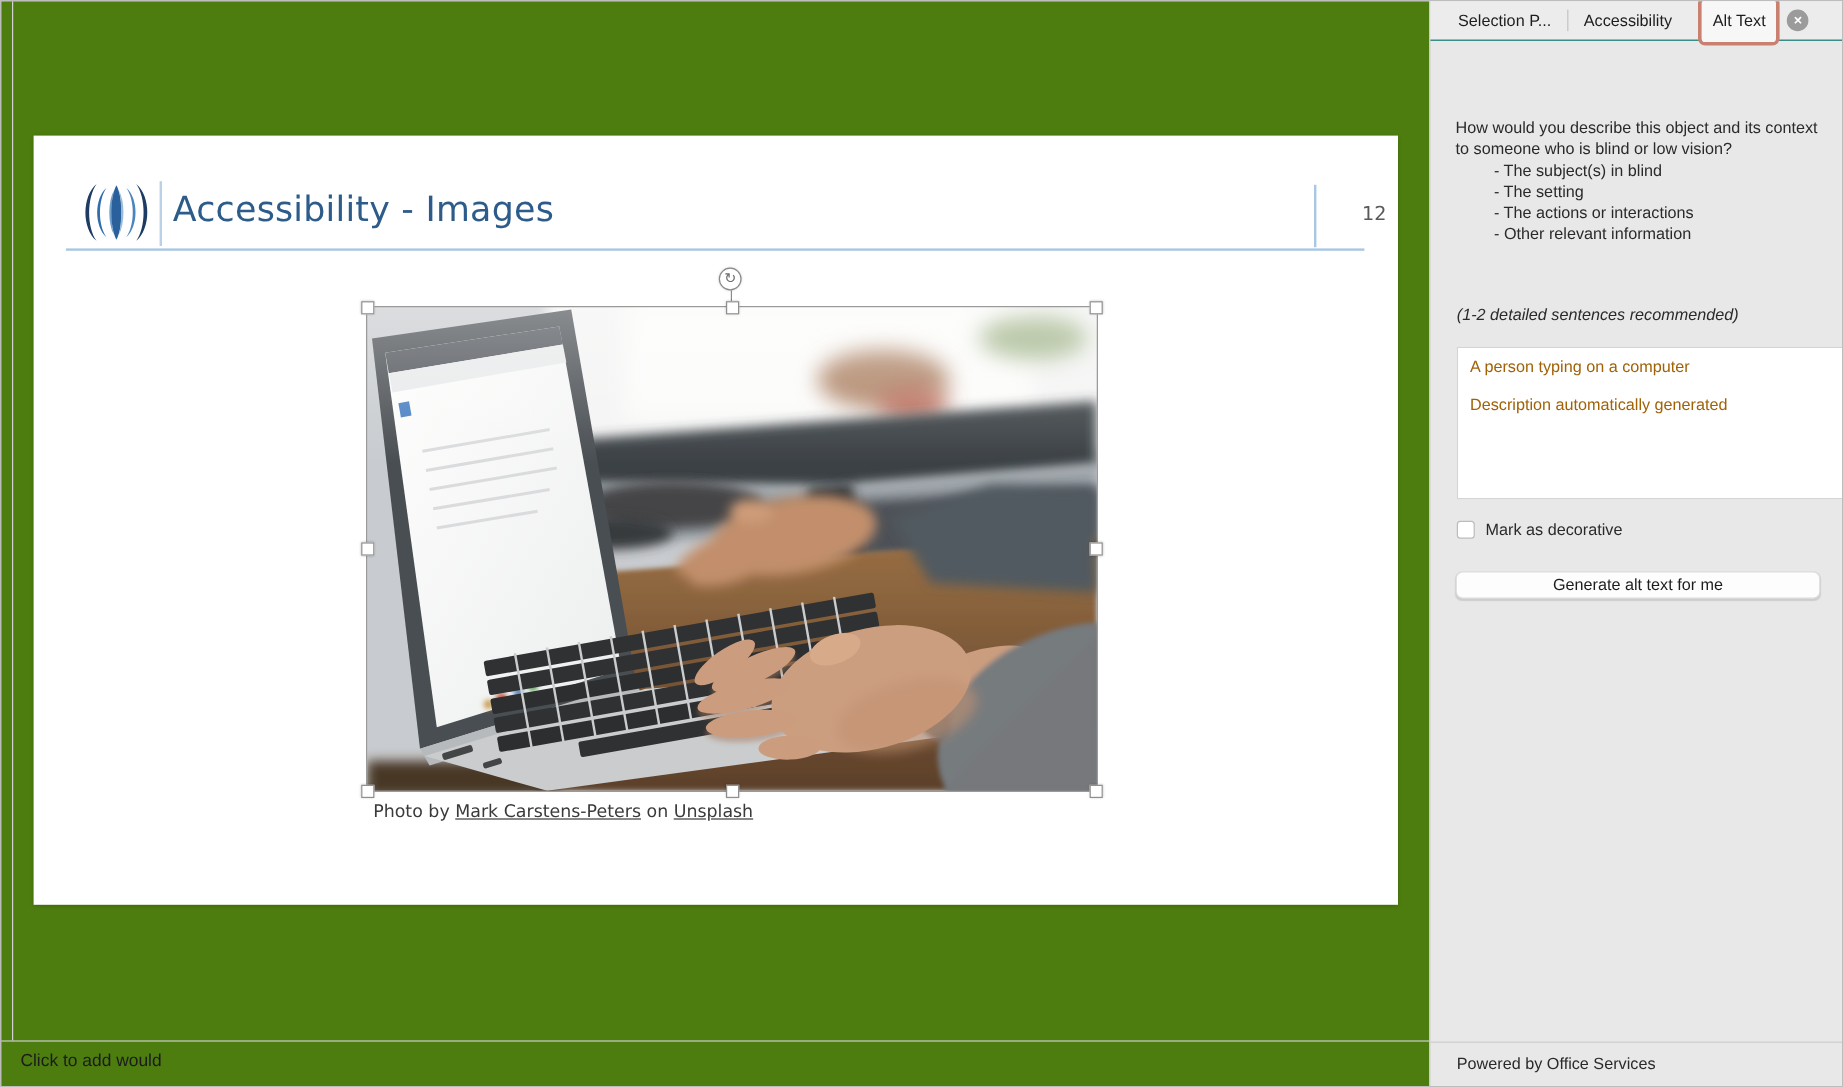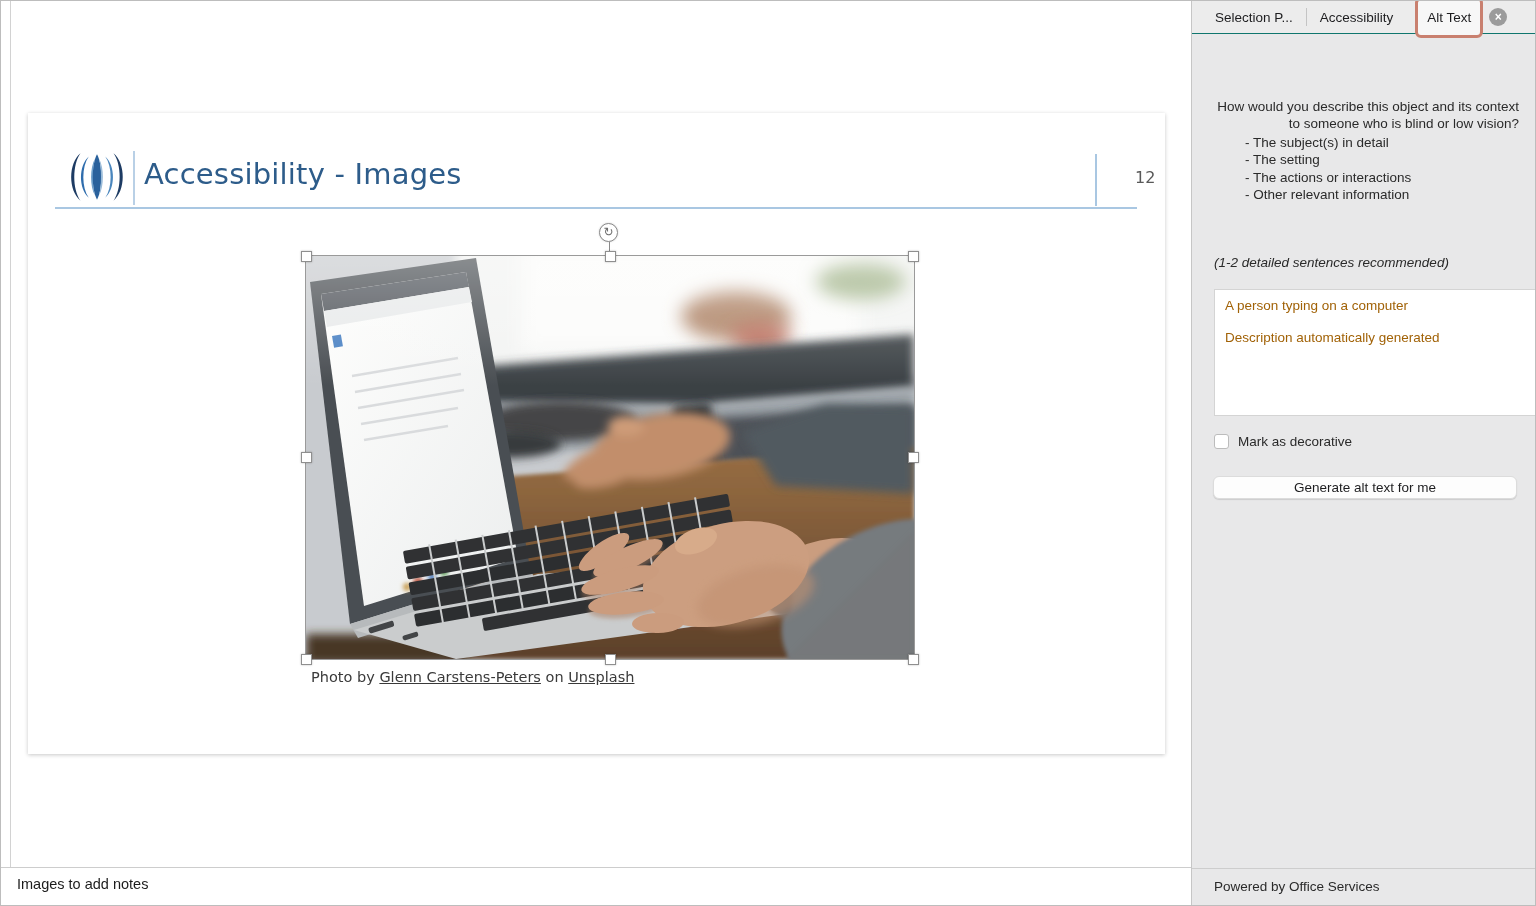--- a/index.html
+++ b/index.html
@@ -3,21 +3,21 @@
 <meta charset="utf-8">
 <style>
   * { margin:0; padding:0; box-sizing:border-box; }
   html,body { width:1536px; height:906px; }
   body {
     font-family:"Liberation Sans", sans-serif;
     background:#e9e9e9;
     position:relative; overflow:hidden;
     border:1px solid #bdbdbd;
   }
-  .main-area { position:absolute; left:0; top:0; width:1190px; height:906px; background:#ffffff; }
+  .main-area { position:absolute; left:0; top:0; width:1190px; height:906px; background:#4d7c0f; }
   .left-edge-line { position:absolute; left:9px; top:0; width:1px; height:866px; background:#d2d2d2; }
 
   
   .slide {
     position:absolute; left:27px; top:112px; width:1137px; height:641px;
     background:#ffffff; box-shadow:0 1px 4px rgba(0,0,0,.22);
   }
   .logo { position:absolute; left:36px; top:36px; width:66px; height:56px; }
   .logo-sep { position:absolute; left:105px; top:38px; width:2px; height:54px; background:#b9d0e6; }
   .slide-title {
@@ -78,21 +78,21 @@
   .tab.active {
     margin-left:9px; padding:10px 9px; background:#f7f7f7;
     border:3px solid #c9806f; border-radius:6px;
   }
   .close-btn {
     margin-left:6px; width:18px; height:18px; border-radius:50%;
     background:#9b9b9b; color:#ffffff; font-size:12px; font-weight:bold;
     line-height:18px; text-align:center;
   }
 
-  .question { position:absolute; left:21px; top:97px; width:306px; line-height:17.3px;text-align:right; }
+  .question { position:absolute; left:21px; top:97px; width:306px; line-height:17.3px; }
   .bullets  { position:absolute; left:53px; top:133px; line-height:17.3px; }
   .hint     { position:absolute; left:22px; top:254px; font-style:italic; }
   .alt-textarea {
     position:absolute; left:22px; top:288px; width:361px; height:127px;
     background:#ffffff; border:1px solid #d4d4d4; resize:none;
     font-family:"Liberation Sans", sans-serif; font-size:13.5px; line-height:16px;
     color:#a16207; padding:8px 10px; outline:none;
   }
   .chk-row { position:absolute; left:22px; top:433px; display:flex; align-items:center; }
   .chk-box {
@@ -268,40 +268,40 @@
     <div class="handle" style="left:273px; top:138px;"></div>
     <div class="handle" style="left:577px; top:138px;"></div>
     <div class="handle" style="left:880px; top:138px;"></div>
     <div class="handle" style="left:273px; top:339px;"></div>
     <div class="handle" style="left:880px; top:339px;"></div>
     <div class="handle" style="left:273px; top:541px;"></div>
     <div class="handle" style="left:577px; top:541px;"></div>
     <div class="handle" style="left:880px; top:541px;"></div>
 
     <div class="caption">
-      <span>Photo by </span><span class="link">Glenn Carstens-Peters</span><span> on </span><span class="link">Unsplash</span>
+      <span>Photo by </span><span class="link">Mark Carstens-Peters</span><span> on </span><span class="link">Unsplash</span>
     </div>
   </div>
 
   <div class="notes-divider"></div>
-  <div class="notes-text">Images to add notes</div>
+  <div class="notes-text">Click to add would</div>
 </div>
 
 <aside class="panel">
   <div class="tabbar">
     <div class="tab">Selection P...</div>
     <div class="tsep"></div>
     <div class="tab">Accessibility</div>
     <div class="tab active">Alt Text</div>
     <div class="close-btn">×</div>
   </div>
 
   <p class="question">How would you describe this object and its context to someone who is blind or low vision?</p>
   <div class="bullets">
-    <div>- The subject(s) in detail</div>
+    <div>- The subject(s) in blind</div>
     <div>- The setting</div>
     <div>- The actions or interactions</div>
     <div>- Other relevant information</div>
   </div>
 
   <p class="hint">(1-2 detailed sentences recommended)</p>
 
   <textarea class="alt-textarea" spellcheck="false" style="">A person typing on a computer
 
 Description automatically generated</textarea>

